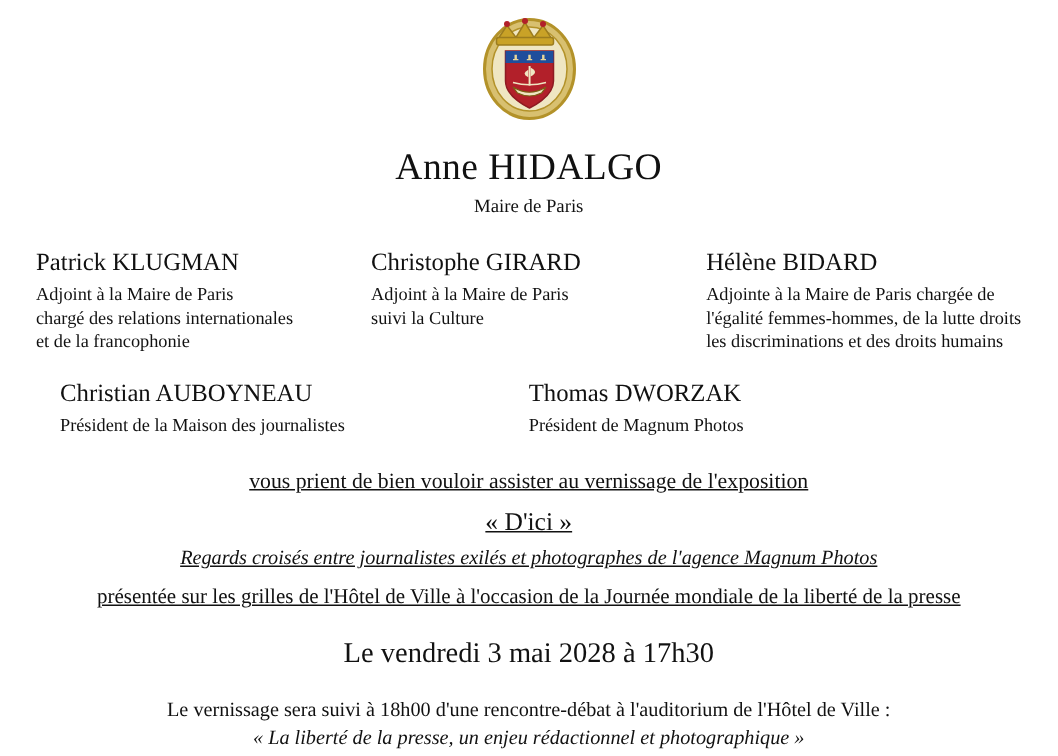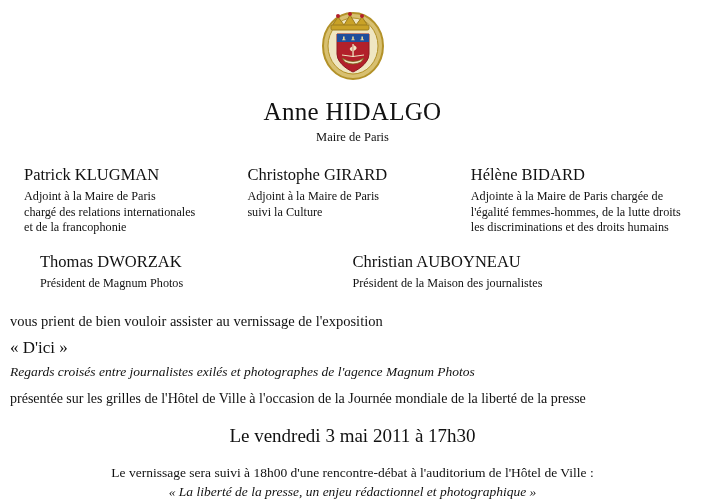--- a/index.html
+++ b/index.html
@@ -77,22 +77,23 @@
     justify-content: center;
     margin-top: 16px;
     padding: 0 30px;
   }
   .officials2 .official {
     width: 50%;
   }
 
   
   .invite {
-    text-align: left;
+    text-align: center;
     margin-top: 22px;
+    text-decoration: underline;
   }
   .invite .line1 {
     font-size: 14.5px;
   }
   .invite .quote {
     font-size: 17px;
     margin-top: 8px;
   }
   .invite .sub1 {
     font-size: 13.5px;
@@ -187,40 +188,40 @@
       <div class="role">
         <div>Adjointe à la Maire de Paris chargée de</div>
         <div>l'égalité femmes-hommes, de la lutte droits</div>
         <div>les discriminations et des droits humains</div>
       </div>
     </div>
   </div>
 
   <div class="officials2">
     <div class="official">
+      <div class="name">Christian AUBOYNEAU</div>
+      <div class="role">
+        <div>Président de la Maison des journalistes</div>
+      </div>
+    </div>
+    <div class="official">
       <div class="name">Thomas DWORZAK</div>
       <div class="role">
         <div>Président de Magnum Photos</div>
-      </div>
-    </div>
-    <div class="official">
-      <div class="name">Christian AUBOYNEAU</div>
-      <div class="role">
-        <div>Président de la Maison des journalistes</div>
       </div>
     </div>
   </div>
 
   <div class="invite">
     <div class="line1">vous prient de bien vouloir assister au vernissage de l'exposition</div>
     <div class="quote">« D'ici »</div>
     <div class="sub1">Regards croisés entre journalistes exilés et photographes de l'agence Magnum Photos</div>
     <div class="sub2">présentée sur les grilles de l'Hôtel de Ville à l'occasion de la Journée mondiale de la liberté de la presse</div>
   </div>
 
-  <div class="date">Le vendredi 3 mai 2011 à 17h30</div>
+  <div class="date">Le vendredi 3 mai 2028 à 17h30</div>
 
   <div class="after">
     <div class="l1">Le vernissage sera suivi à 18h00 d'une rencontre-débat à l'auditorium de l'Hôtel de Ville :</div>
     <div class="l2">« La liberté de la presse, un enjeu rédactionnel et photographique »</div>
   </div>
 
 </div>
 
 </body></html>

